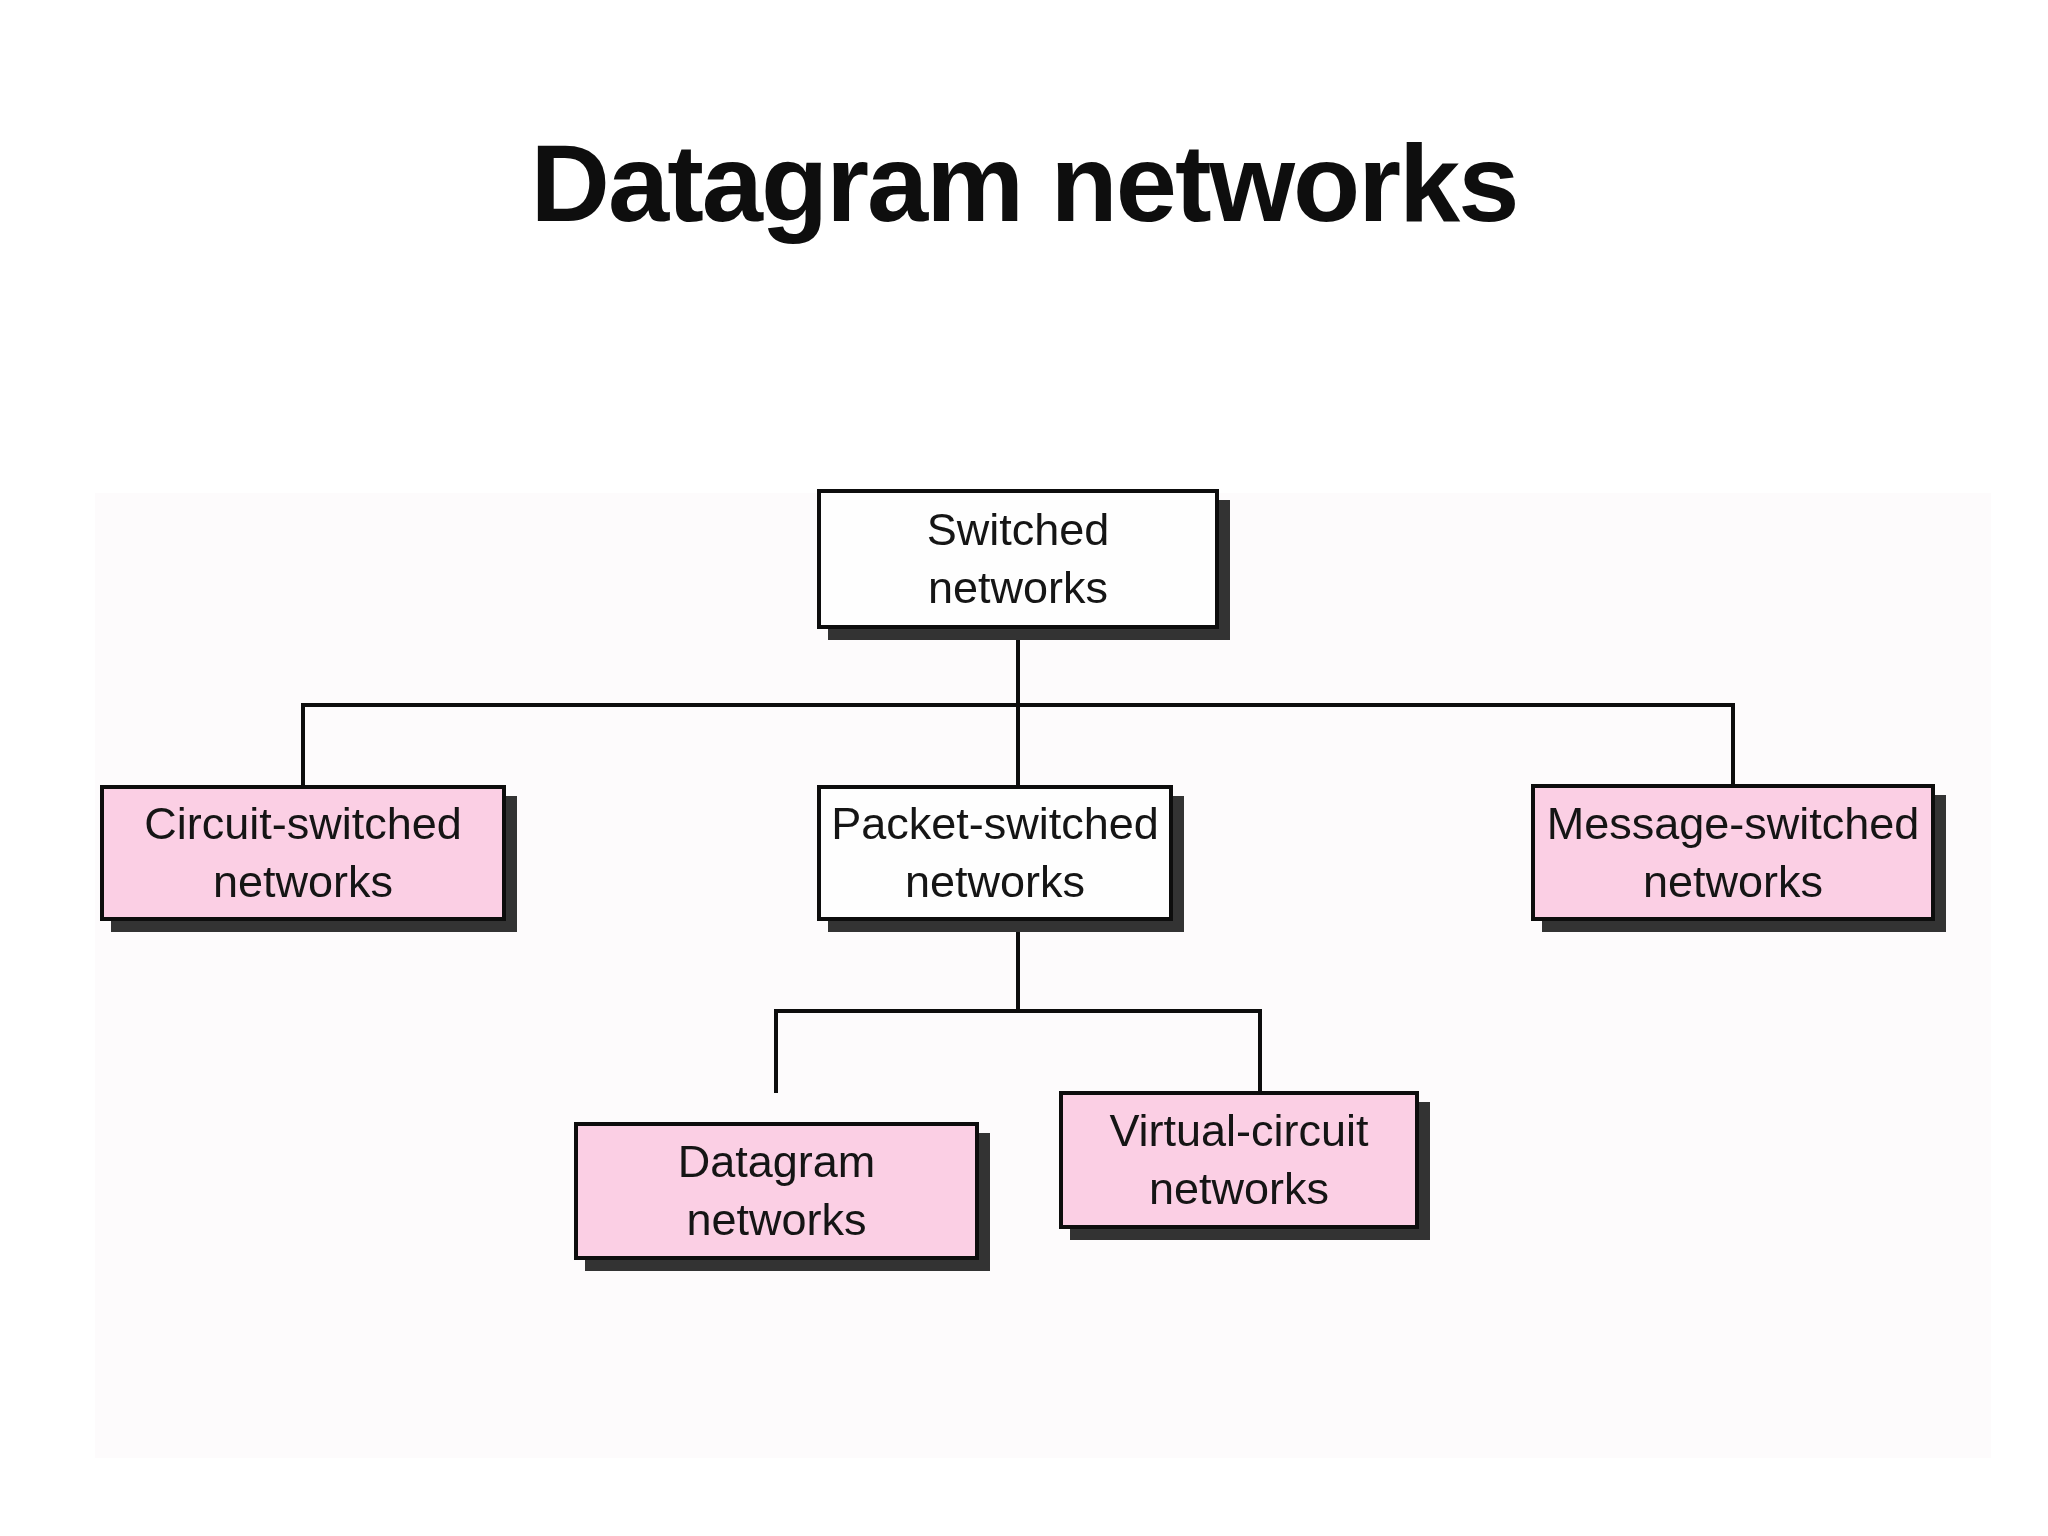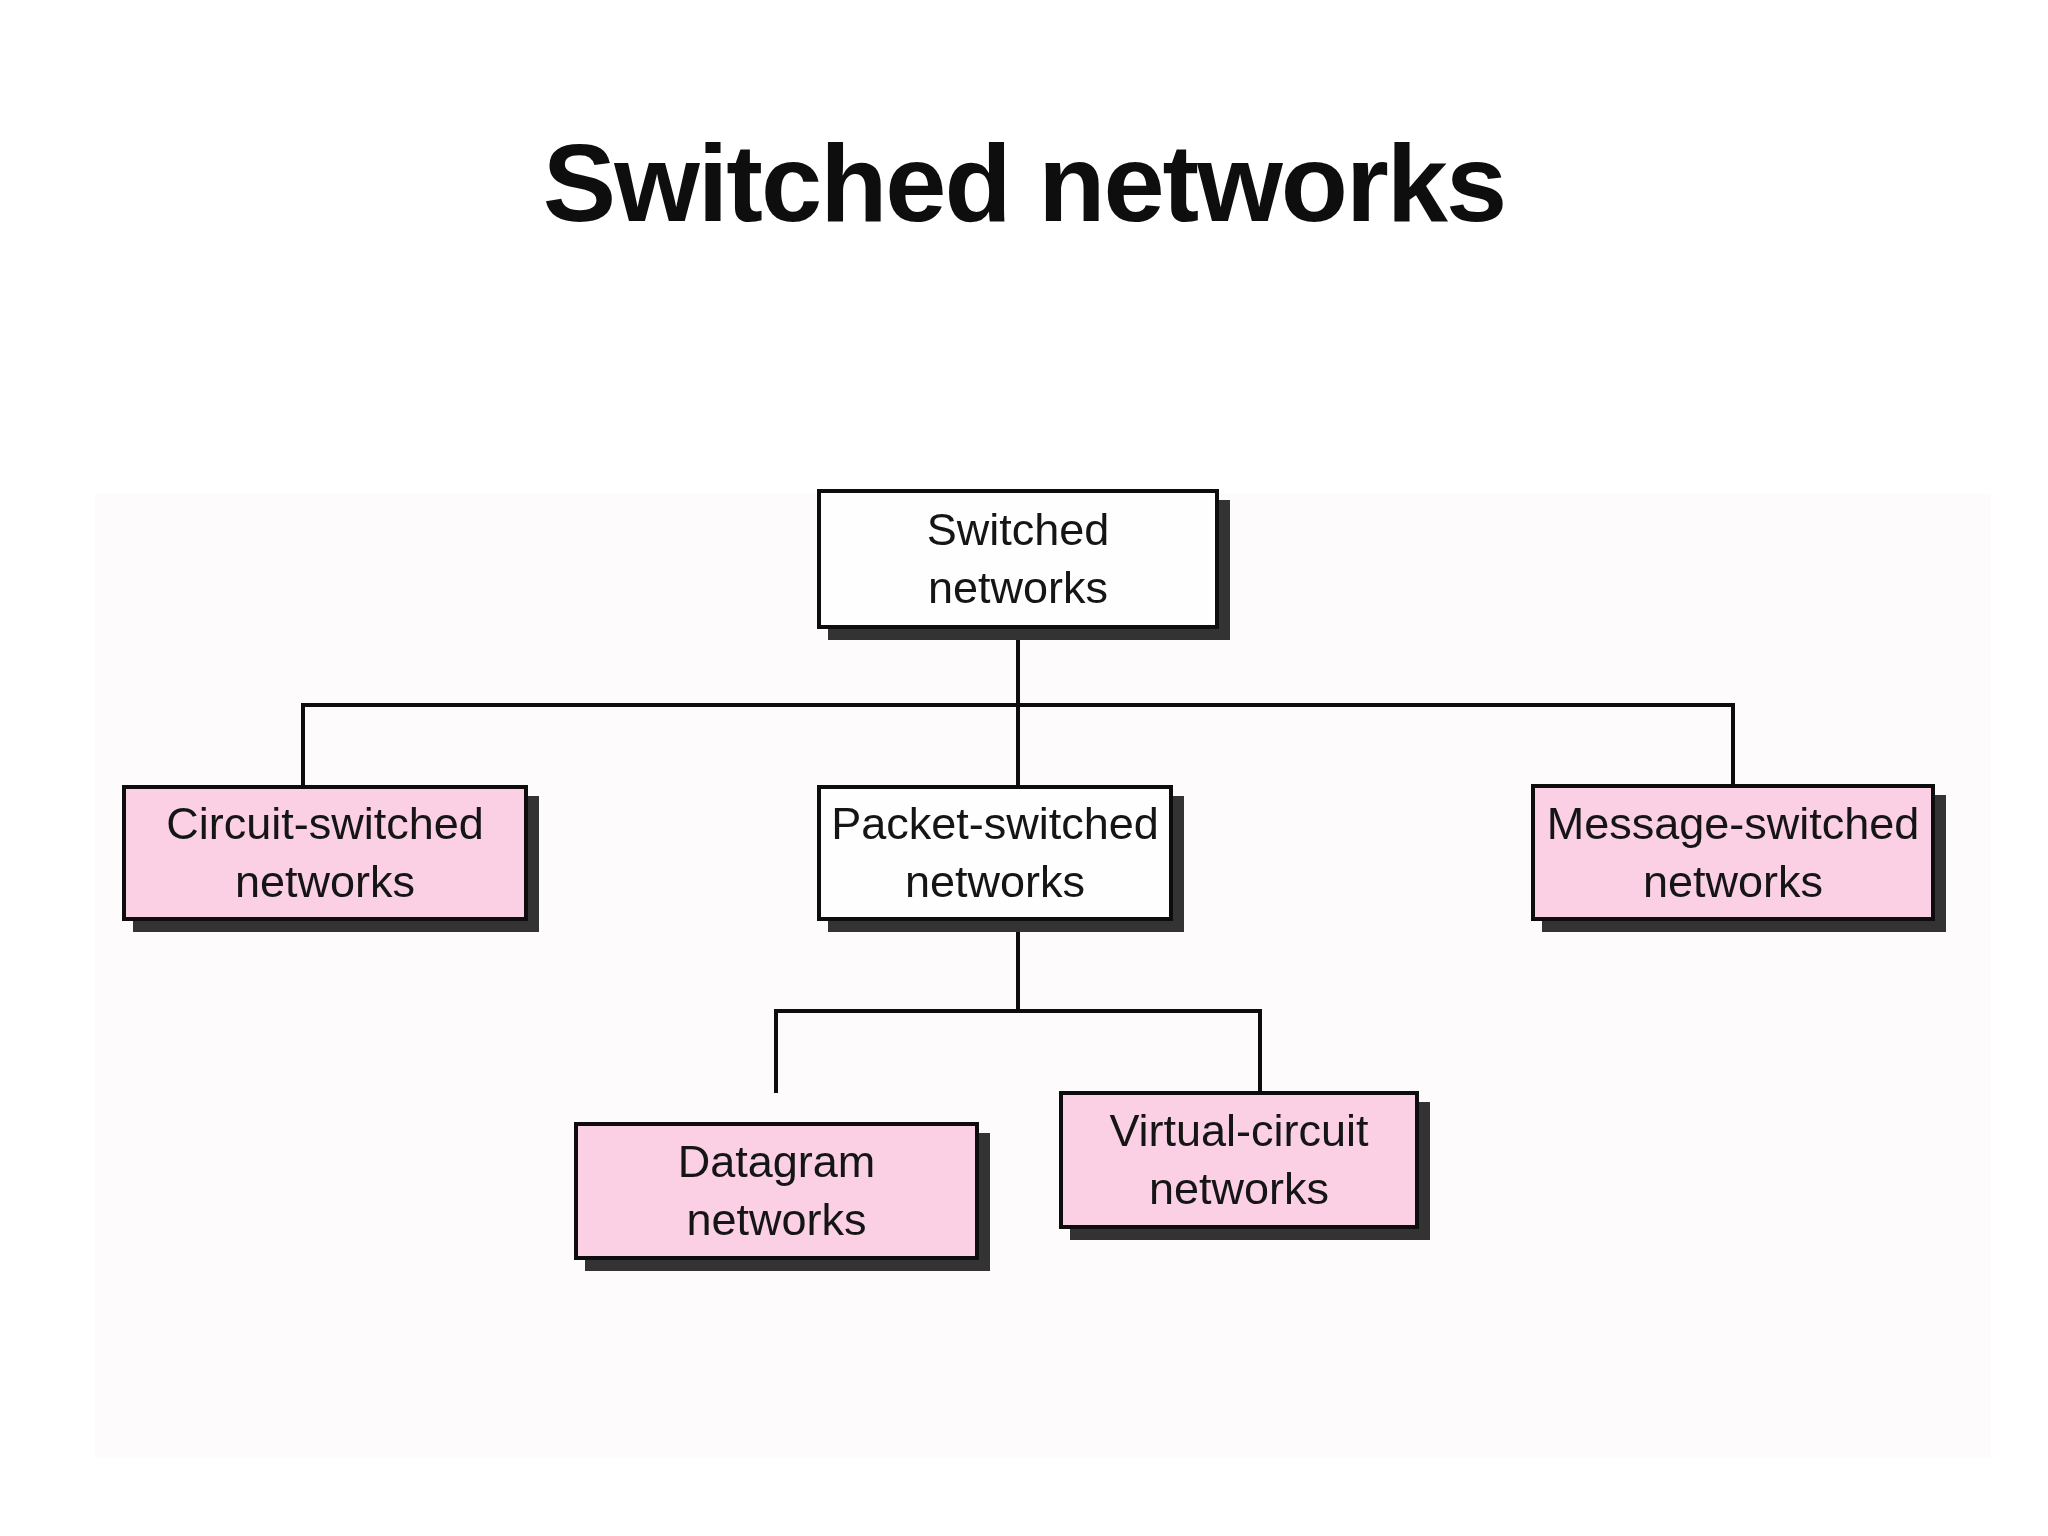--- a/index.html
+++ b/index.html
@@ -50,21 +50,21 @@
     justify-content: center;
     text-align: left;
     font-size: 45px;
     line-height: 1.28;
     color: #151515;
   }
   .node--white { background: #fefefe; }
   .node--pink  { background: #fbcfe4; }
 
   .node-root     { left: 817px;  top: 489px;  width: 402px; height: 140px; }
-  .node-circuit  { left: 100px;  top: 785px;  width: 406px; height: 136px; margin-left: 22px; }
+  .node-circuit  { left: 100px;  top: 785px;  width: 406px; height: 136px; }
   .node-packet   { left: 817px;  top: 785px;  width: 356px; height: 136px; }
   .node-message  { left: 1531px; top: 784px;  width: 404px; height: 137px; }
   .node-datagram { left: 574px;  top: 1091px; width: 405px; height: 138px; margin-top: 31px; }
   .node-virtual  { left: 1059px; top: 1091px; width: 360px; height: 138px; }
 
   
   .c-root-down     { left: 1016px; top: 629px;  width: 4px;    height: 78px; }
   .c-top-across    { left: 301px;  top: 703px;  width: 1434px; height: 4px;  }
   .c-drop-circuit  { left: 301px;  top: 703px;  width: 4px;    height: 84px; }
   .c-drop-packet   { left: 1016px; top: 703px;  width: 4px;    height: 84px; }
@@ -76,21 +76,21 @@
   .c-drop-datagram { left: 774px;  top: 1009px; width: 4px;   height: 84px; }
   .c-drop-virtual  { left: 1258px; top: 1009px; width: 4px;   height: 84px; }
 </style>
 </head>
 <body>
 
 <div class="slide">
 
   <div class="figure-bg"></div>
 
-  <div class="slide-title">Switched networks</div>
+  <div class="slide-title">Datagram networks</div>
 
   <div class="connector c-root-down"></div>
   <div class="connector c-top-across"></div>
   <div class="connector c-drop-circuit"></div>
   <div class="connector c-drop-packet"></div>
   <div class="connector c-drop-message"></div>
   <div class="connector c-packet-down"></div>
   <div class="connector c-bottom-across"></div>
   <div class="connector c-drop-datagram"></div>
   <div class="connector c-drop-virtual"></div>

